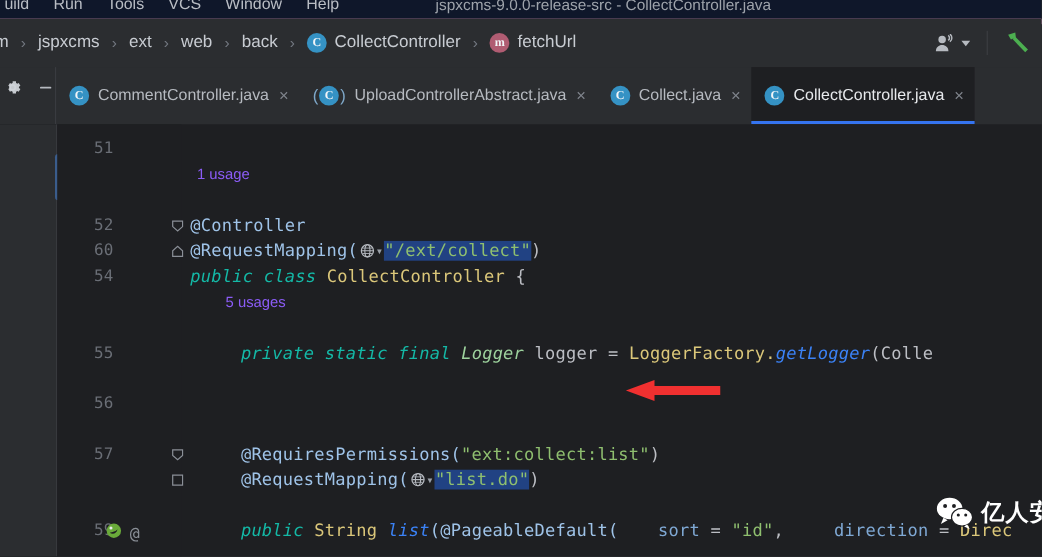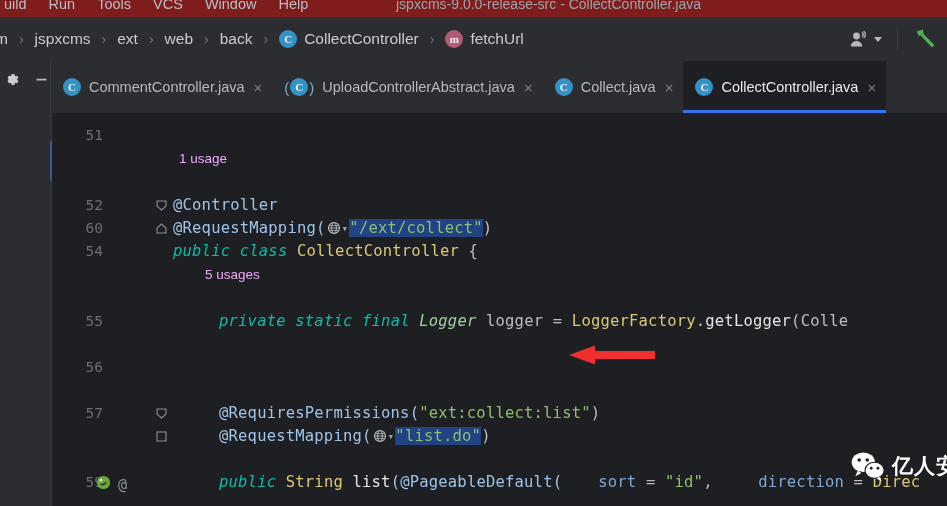--- a/index.html
+++ b/index.html
@@ -14,21 +14,21 @@
     font-family: "Liberation Sans", sans-serif;
     color: #cfd3d8;
     position: relative;
   }
 
   
   .menubar {
     position: absolute;
     left: 0; top: 0;
     width: 947px; height: 17px;
-    background: #7f1d1d;
+    background: #0f172a;
     overflow: hidden;
     border-bottom: 5px solid #f9a8d4;
   }
   .menubar-inner {
     position: absolute;
     left: 0; top: -9px;
     height: 26px;
     display: flex;
     align-items: center;
     white-space: nowrap;
@@ -257,34 +257,34 @@
     font-size: 15.5px;
     line-height: 23px;
     height: 23px;
     letter-spacing: 0.2px;
   }
   .hint {
     position: absolute;
     left: 0;
     font-family: "Liberation Sans", sans-serif;
     font-size: 13.5px;
-    color: #f0abfc;
+    color: #8b5cf6;
     line-height: 23px;
     height: 23px;
     white-space: pre;
   }
 
   
   .anno      { color: #9fc3e8; }
   .kw        { color: #14b8a6; font-style: italic; }
   .type      { color: #dbc77a; }
   .typeit    { color: #9dd29d; font-style: italic; }
   .plain     { color: #bcbec4; }
   .str       { color: #8fbf6f; }
-  .fn        { color: #e5e5e5; }
+  .fn        { color: #3b82f6; font-style: italic; }
   .ident     { color: #bcbec4; }
   .param     { color: #7fa8d4; margin-left: 36px; }
   .punc      { color: #bcbec4; }
   .sel       { background: #214283; }
 
   
   .globe {
     display: inline-block;
     vertical-align: -2px;
     width: 14px; height: 14px;

